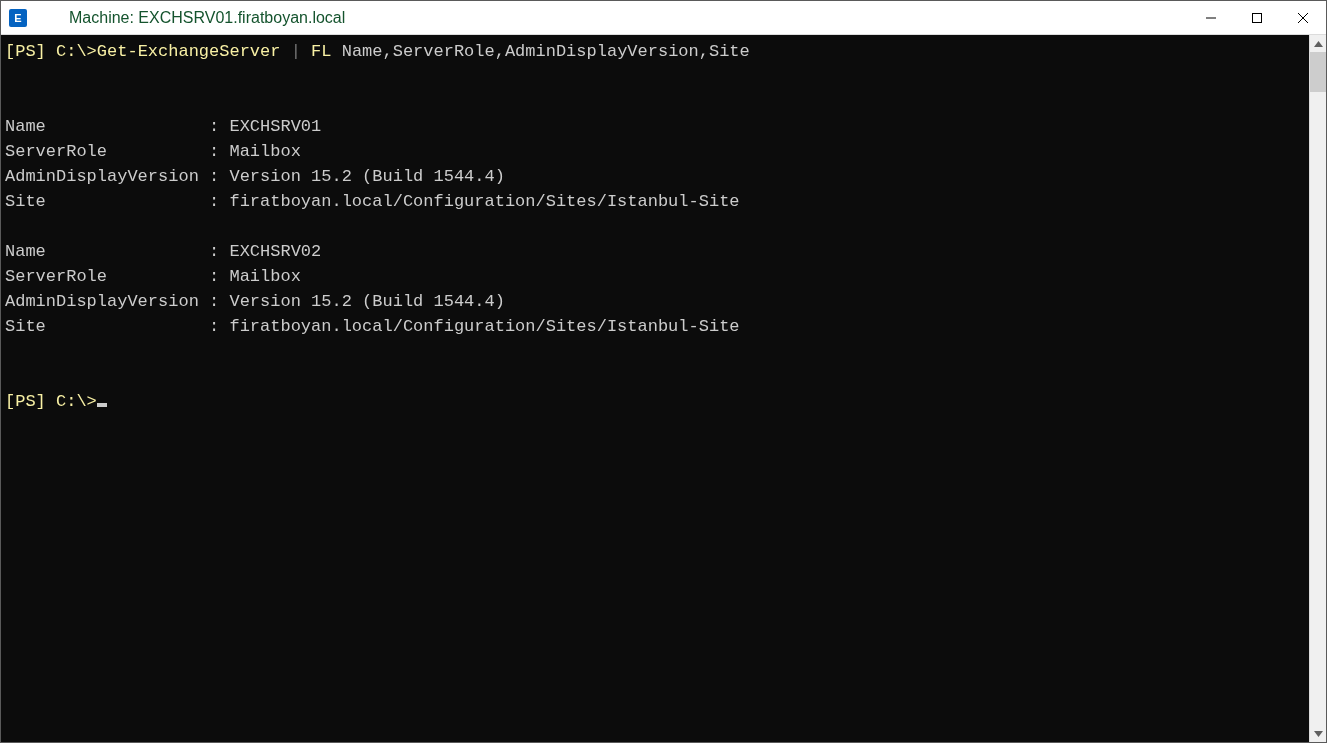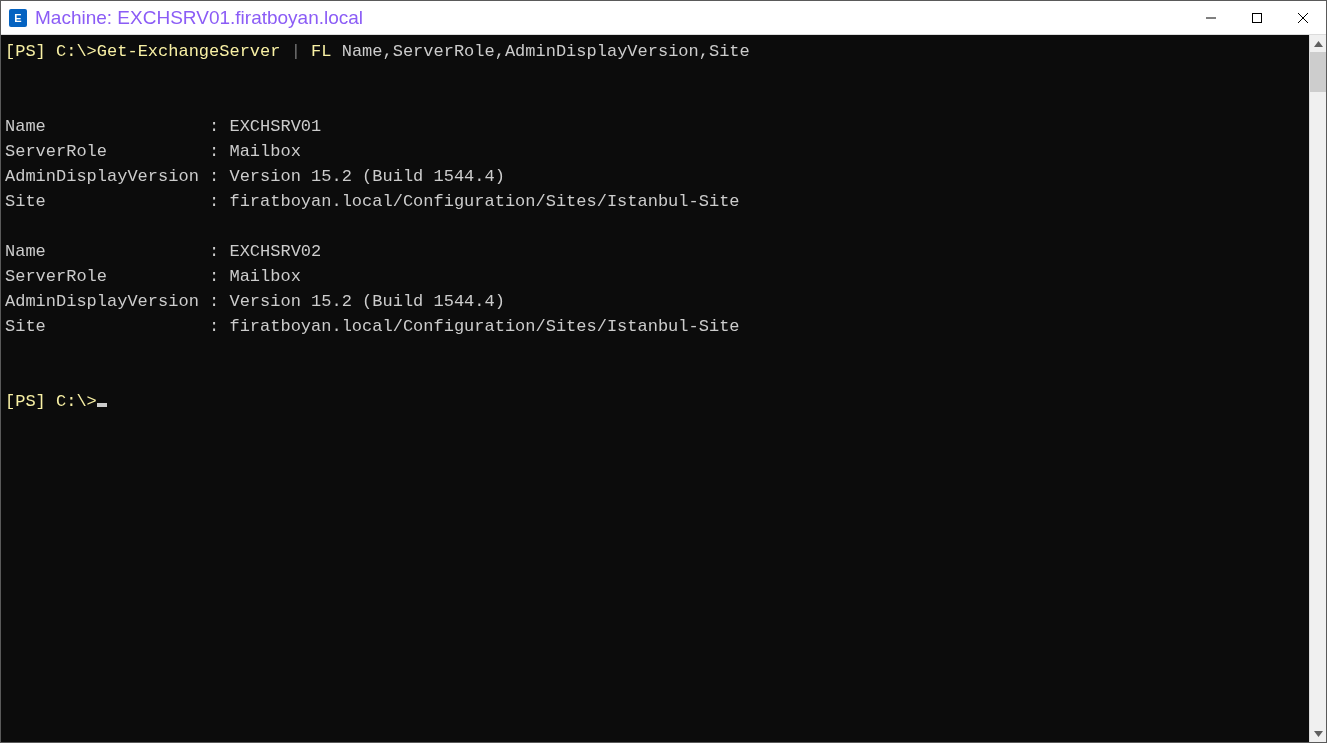--- a/index.html
+++ b/index.html
@@ -35,23 +35,24 @@
     display: flex;
     align-items: center;
     justify-content: center;
     color: #fff;
     font-size: 11px;
     font-weight: 600;
     margin-right: 8px;
     font-family: "Segoe UI", sans-serif;
   }
   .titlebar .title-text {
-    font-size: 19px;
-    color: #8b5cf6;
+    font-size: 16px;
+    color: #14532d;
     flex: 0 0 auto;
+    margin-left: 34px;
   }
   .titlebar .spacer { flex: 1 1 auto; }
   .titlebar .win-controls {
     display: flex;
     height: 100%;
   }
   .titlebar .win-btn {
     width: 46px;
     height: 100%;
     display: flex;

